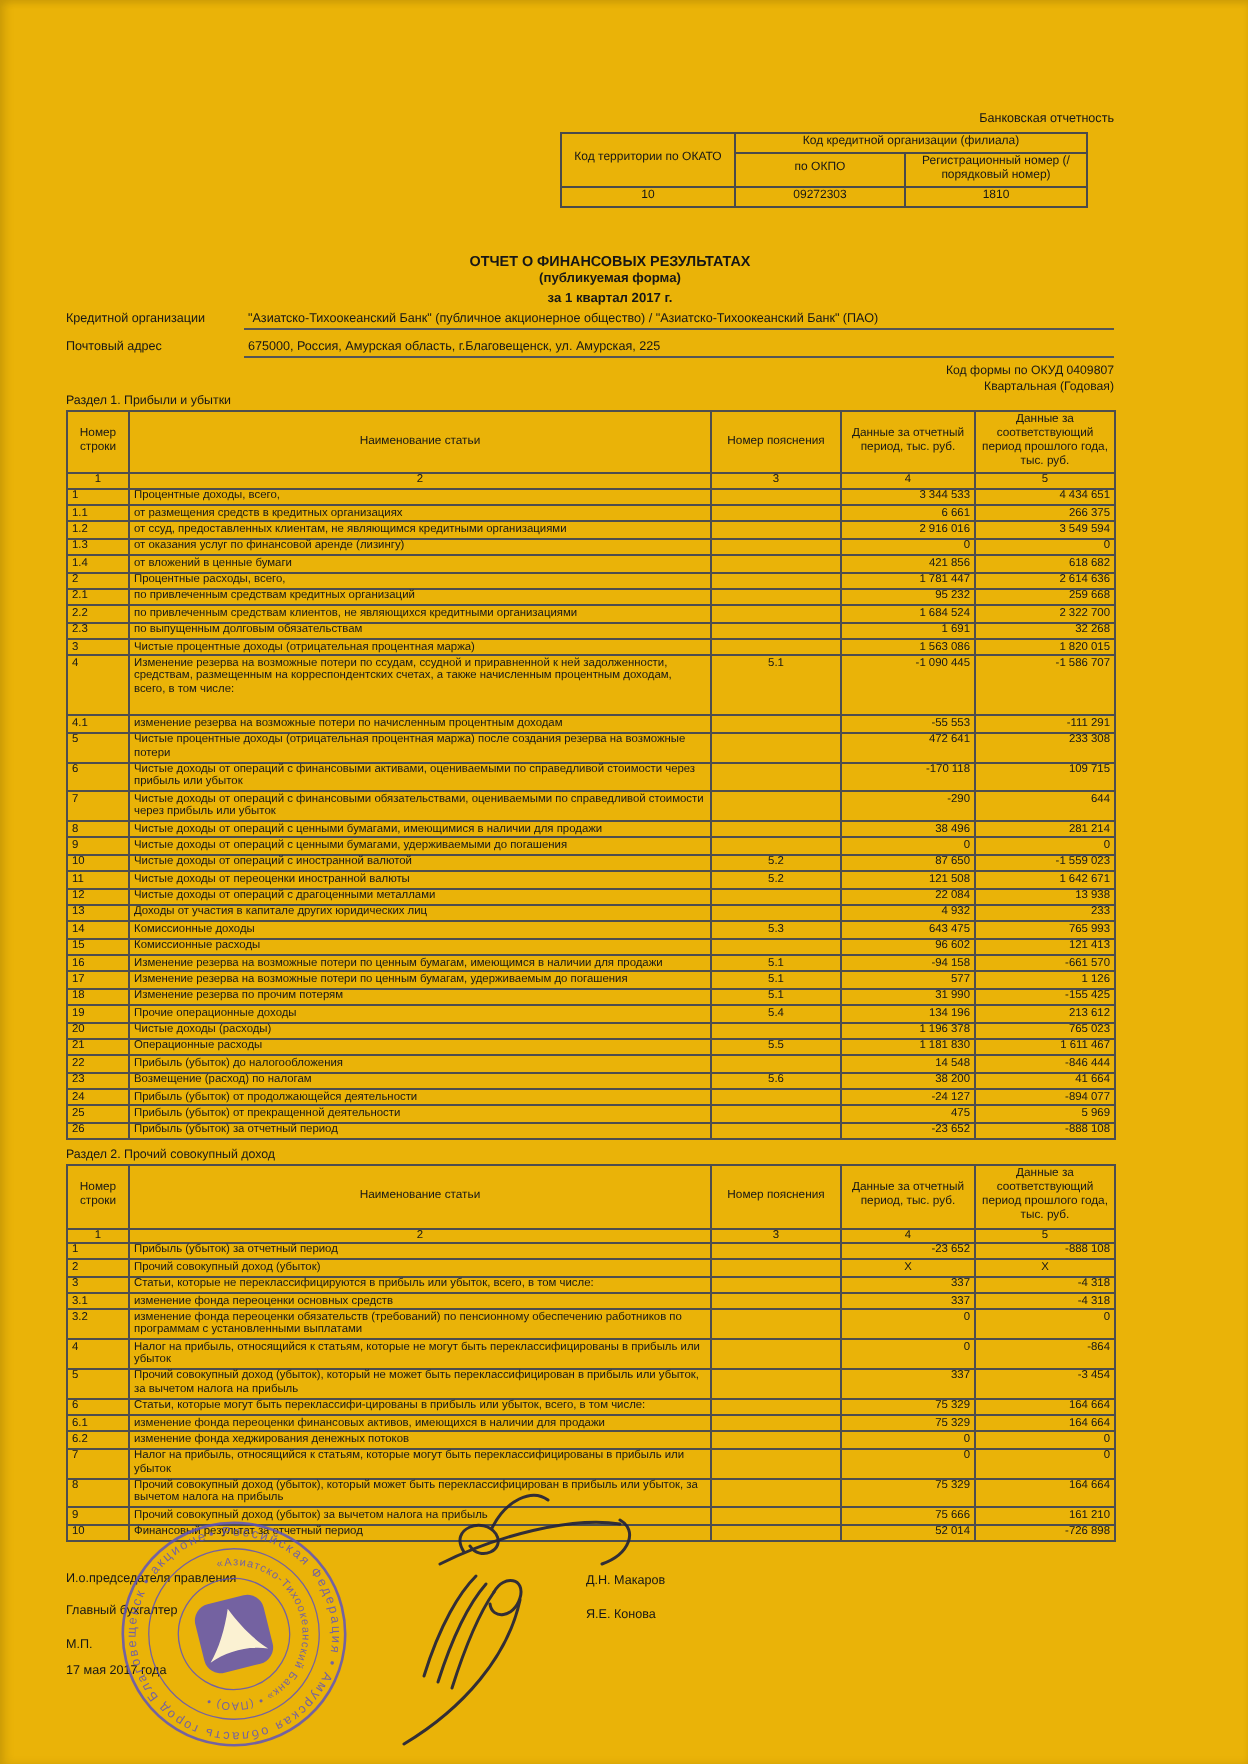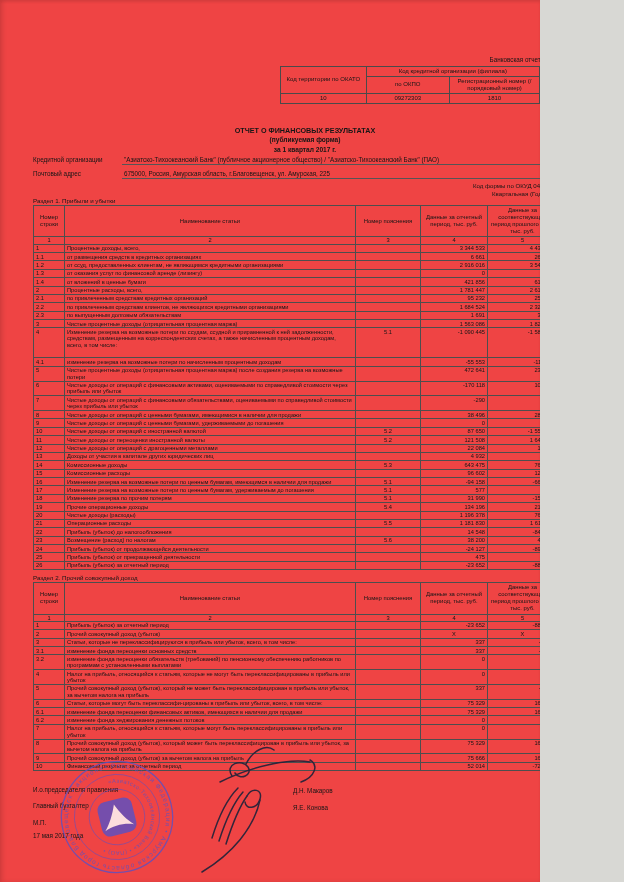--- a/index.html
+++ b/index.html
@@ -1,18 +1,18 @@
 <!DOCTYPE html>
 <html><head>
 <meta charset="utf-8">
 <style>
   *{margin:0;padding:0;box-sizing:border-box}
   html,body{width:624px;height:882px}
   body{font-family:"Liberation Sans",sans-serif;background:#d8d8d4;color:#161616}
-  .page{position:relative;width:540px;height:882px;background:#ef4444;overflow:hidden;
+  .page{position:relative;width:624px;height:882px;background:#eab308;overflow:hidden;
         box-shadow:inset 3px 0 4px rgba(0,0,0,.10), inset 0 2px 3px rgba(0,0,0,.07)}
   .abs{position:absolute}
   .bank-label{top:56px;left:0;width:557px;text-align:right;font-size:6.3px}
   
   .codes{top:66px;left:280px;border-collapse:collapse;table-layout:fixed}
   .codes td{border:1px solid #4a4a4a;font-size:6px;text-align:center;vertical-align:middle;padding:1px 2px;line-height:1.15}
   
   .title{top:126px;left:0;width:610px;text-align:center;font-weight:bold}
   .title .t1{font-size:7.2px}
   .title .t2,.title .t3{font-size:6.6px;line-height:1.45}

